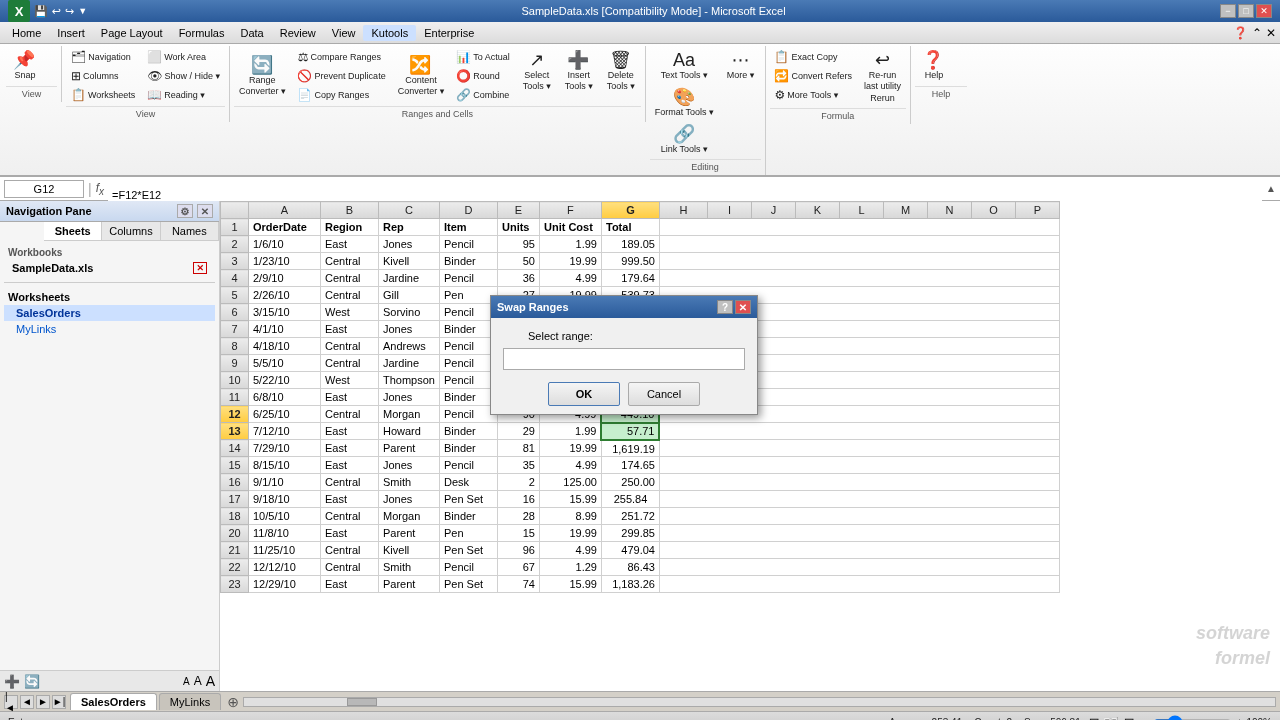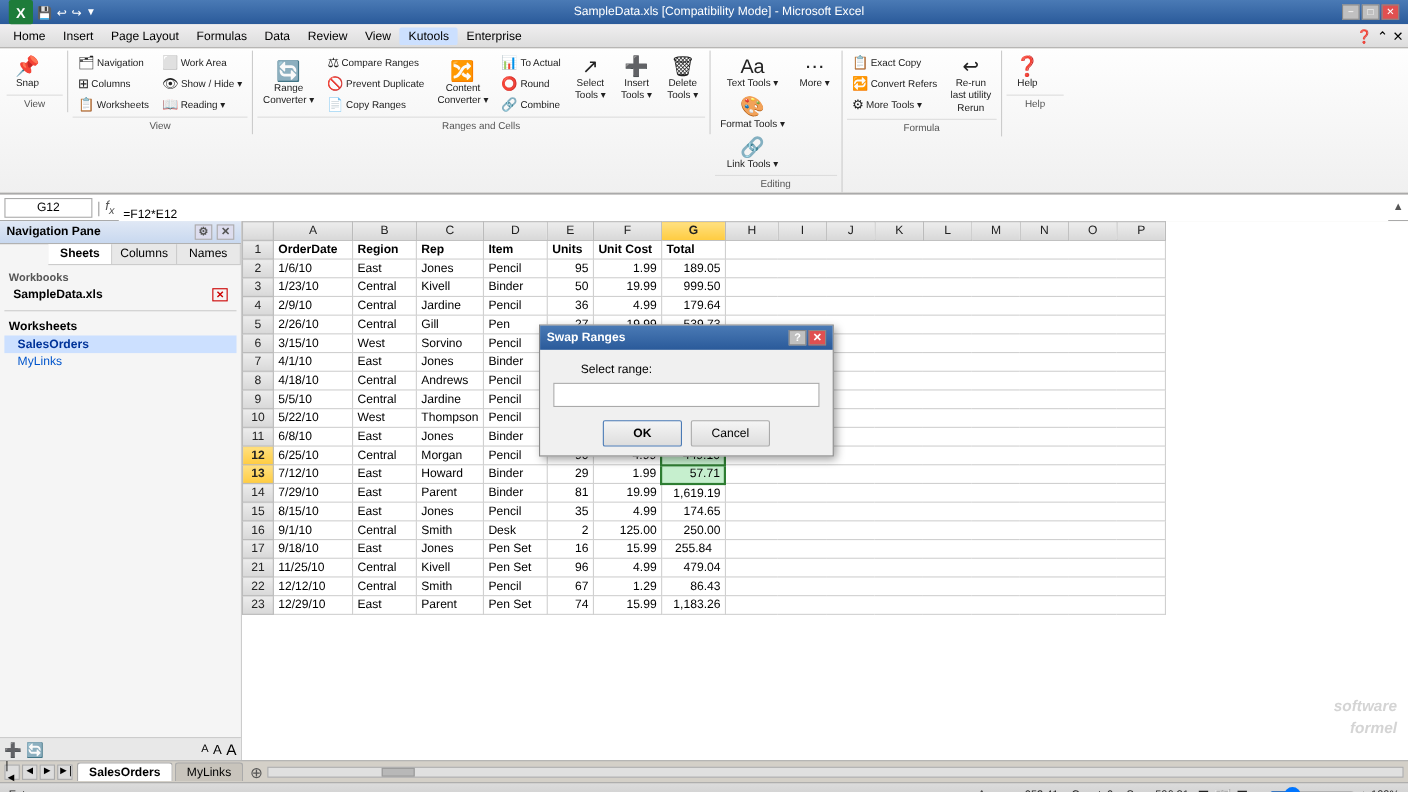--- a/index.html
+++ b/index.html
@@ -780,20 +780,42 @@
               <td class="cell">9/18/10</td>
               <td class="cell">East</td>
               <td class="cell">Jones</td>
               <td class="cell">Pen Set</td>
               <td class="cell" style="text-align: right;">16</td>
               <td class="cell" style="text-align: right;">15.99</td>
               <td class="cell" style="text-align: center;">255.84</td>
               <td class="cell" colspan="9"></td>
             </tr>
             <tr>
+              <td class="row-header">18</td>
+              <td class="cell">10/5/10</td>
+              <td class="cell">Central</td>
+              <td class="cell">Morgan</td>
+              <td class="cell">Binder</td>
+              <td class="cell" style="text-align: right;">28</td>
+              <td class="cell" style="text-align: right;">8.99</td>
+              <td class="cell" style="text-align: right;">251.72</td>
+              <td class="cell" colspan="9"></td>
+            </tr>
+            <tr>
+              <td class="row-header">20</td>
+              <td class="cell">11/8/10</td>
+              <td class="cell">East</td>
+              <td class="cell">Parent</td>
+              <td class="cell">Pen</td>
+              <td class="cell" style="text-align: right;">15</td>
+              <td class="cell" style="text-align: right;">19.99</td>
+              <td class="cell" style="text-align: right;">299.85</td>
+              <td class="cell" colspan="9"></td>
+            </tr>
+            <tr>
               <td class="row-header">21</td>
               <td class="cell">11/25/10</td>
               <td class="cell">Central</td>
               <td class="cell">Kivell</td>
               <td class="cell">Pen Set</td>
               <td class="cell" style="text-align: right;">96</td>
               <td class="cell" style="text-align: right;">4.99</td>
               <td class="cell" style="text-align: right;">479.04</td>
               <td class="cell" colspan="9"></td>
             </tr>
@@ -814,21 +836,21 @@
               <td class="cell">East</td>
               <td class="cell">Parent</td>
               <td class="cell">Pen Set</td>
               <td class="cell" style="text-align: right;">74</td>
               <td class="cell" style="text-align: right;">15.99</td>
               <td class="cell" style="text-align: right;">1,183.26</td>
               <td class="cell" colspan="9"></td>
             </tr>
           </tbody>
       </table>
-      <div style="position:absolute;bottom:20px;right:10px;opacity:0.5;font-size:14px;font-weight:bold;font-style:italic;color:#aaa;text-align:right;line-height:1.4;">software<br>formel</div>
+      <div style="position:absolute;bottom:20px;right:10px;opacity:0.5;font-size:18px;font-weight:bold;font-style:italic;color:#aaa;text-align:right;line-height:1.4;">software<br>formel</div>
     </div>
   </div>
 </div>
 
 <div style="display:flex;align-items:center;background:#d4d0c8;border-top:1px solid #aaa;height:20px;">
   <div style="display:flex;gap:2px;padding:0 4px;align-items:center;">
     <div class="sheet-nav-btn">|◄</div>
     <div class="sheet-nav-btn">◄</div>
     <div class="sheet-nav-btn">►</div>
     <div class="sheet-nav-btn">►|</div>

